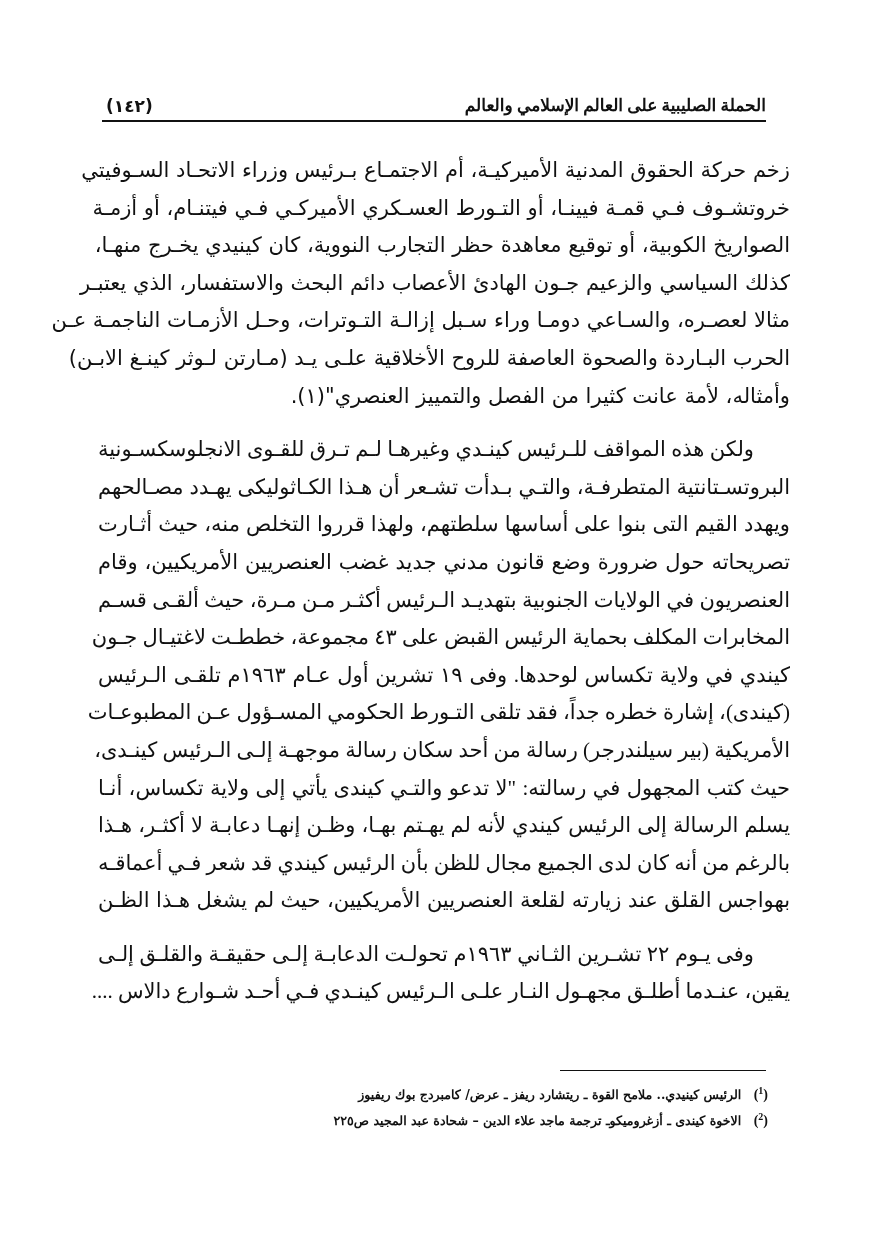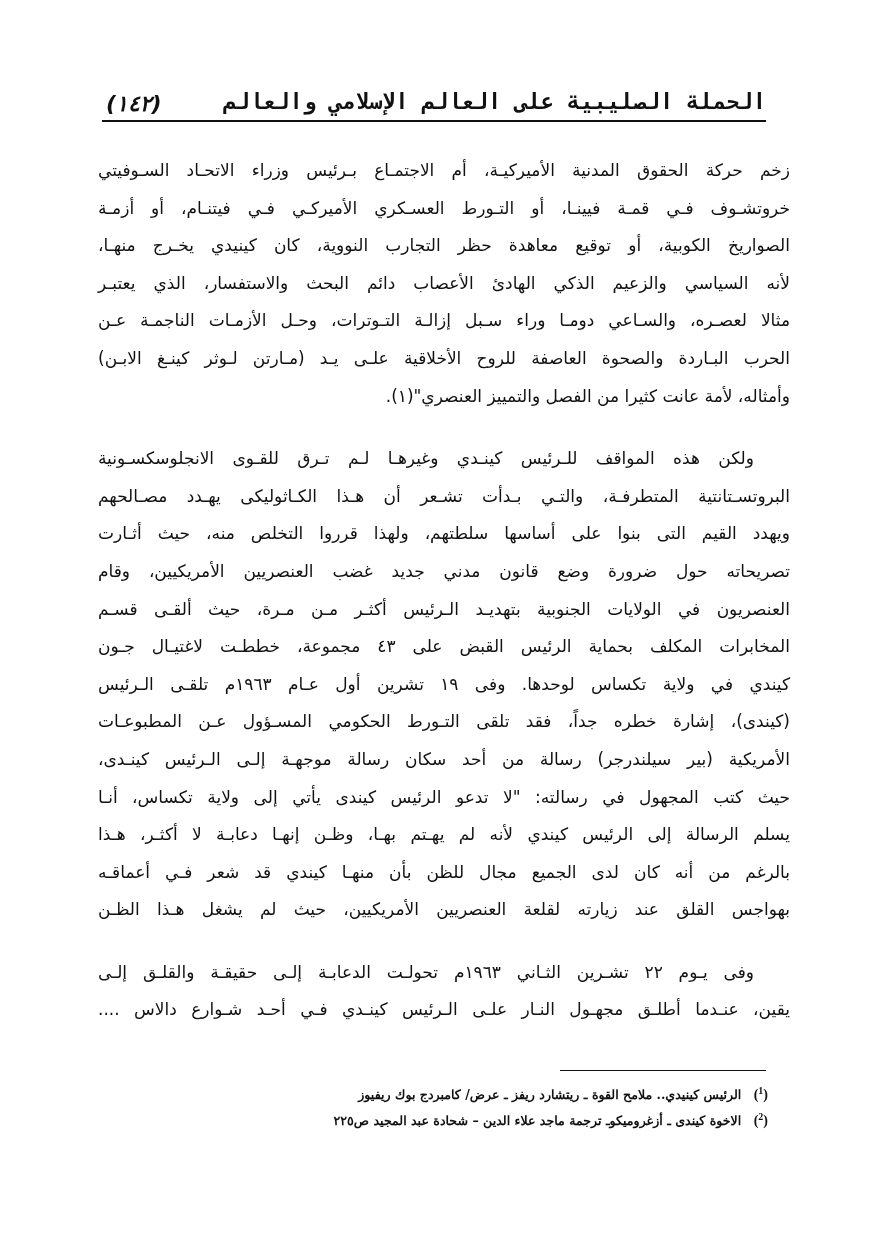--- a/index.html
+++ b/index.html
@@ -27,51 +27,51 @@
       width: 664px;
       height: 28px;
       direction: rtl;
       display: flex;
       justify-content: space-between;
       align-items: flex-end;
       border-bottom: 2px solid #111;
       padding-bottom: 4px;
     }
     .header-title {
-      font-family: Liberation Mono, monospace;
+      font-family: Liberation Serif, serif;
       font-weight: bold;
-      font-size: 22px;
+      font-size: 17px;
       letter-spacing: 0;
     }
     .header-page {
       font-family: "DejaVu Sans", sans-serif;
       font-weight: bold;
-      font-size: 22px;
+      font-size: 17px;
       direction: rtl;
       padding-left: 4px;
-      font-style: italic;
     }
     .body-text {
       position: absolute;
       left: 98px;
       top: 152px;
       width: 692px;
       direction: rtl;
       text-align: justify;
       text-align-last: right;
       font-family: "DejaVu Sans", sans-serif;
-      font-size: 17px;
+      font-size: 21px;
       line-height: 37.6px;
     }
     .para {
       margin: 0;
       padding: 0;
     }
     .para + .para {
-      margin-top: 25px;
+      margin-top: 16px;
+      font-family: Liberation Serif, serif;
     }
     .line {
       display: block;
       text-align: justify;
       text-align-last: justify;
       white-space: nowrap;
     }
     .line.last {
       text-align-last: right;
     }
@@ -119,39 +119,39 @@
     <span class="header-title">الحملة الصليبية على العالم الإسلامي والعالم</span>
     <span class="header-page">(١٤٢)</span>
   </div>
 
   <div class="body-text">
 
     <p class="para">
       <span class="line">زخم حركة الحقوق المدنية الأميركيـة، أم الاجتمـاع بـرئيس وزراء الاتحـاد السـوفيتي</span>
       <span class="line">خروتشـوف فـي قمـة فيينـا، أو التـورط العسـكري الأميركـي فـي فيتنـام، أو أزمـة</span>
       <span class="line">الصواريخ الكوبية، أو توقيع معاهدة حظر التجارب النووية، كان كينيدي يخـرج منهـا،</span>
-      <span class="line">لأنه السياسي والزعيم الذكي الهادئ الأعصاب دائم البحث والاستفسار، الذي يعتبـر</span>
+      <span class="line">كذلك السياسي والزعيم جـون الهادئ الأعصاب دائم البحث والاستفسار، الذي يعتبـر</span>
       <span class="line">مثالا لعصـره، والسـاعي دومـا وراء سـبل إزالـة التـوترات، وحـل الأزمـات الناجمـة عـن</span>
       <span class="line">الحرب البـاردة والصحوة العاصفة للروح الأخلاقية علـى يـد (مـارتن لـوثر كينـغ الابـن)</span>
       <span class="line last">وأمثاله، لأمة عانت كثيرا من الفصل والتمييز العنصري"(١).</span>
     </p>
 
     <p class="para">
       <span class="line" style="padding-right:36px;">ولكن هذه المواقف للـرئيس كينـدي وغيرهـا لـم تـرق للقـوى الانجلوسكسـونية</span>
       <span class="line">البروتسـتانتية المتطرفـة، والتـي بـدأت تشـعر أن هـذا الكـاثوليكى يهـدد مصـالحهم</span>
       <span class="line">ويهدد القيم التى بنوا على أساسها سلطتهم، ولهذا  قرروا التخلص منه، حيث أثـارت</span>
       <span class="line">تصريحاته حول ضرورة وضع قانون مدني جديد غضب العنصريين الأمريكيين، وقام</span>
       <span class="line">العنصريون في الولايات الجنوبية بتهديـد الـرئيس أكثـر مـن مـرة، حيث ألقـى قسـم</span>
       <span class="line">المخابرات المكلف بحماية الرئيس القبض على ٤٣ مجموعة، خططـت لاغتيـال جـون</span>
       <span class="line">كيندي في ولاية تكساس لوحدها. وفى ١٩ تشرين أول عـام ١٩٦٣م تلقـى الـرئيس</span>
       <span class="line">(كيندى)، إشارة خطره جداً، فقد تلقى التـورط الحكومي المسـؤول عـن المطبوعـات</span>
       <span class="line">الأمريكية (بير سيلندرجر) رسالة من أحد سكان رسالة موجهـة إلـى الـرئيس كينـدى،</span>
-      <span class="line">حيث كتب المجهول في رسالته: "لا تدعو الرئيس كيندى يأتي إلى ولاية تكساس، أنـا</span>
+      <span class="line">حيث كتب المجهول في رسالته: "لا تدعو والتـي كيندى يأتي إلى ولاية تكساس، أنـا</span>
       <span class="line">يسلم الرسالة إلى الرئيس كيندي لأنه لم يهـتم بهـا، وظـن إنهـا دعابـة لا أكثـر، هـذا</span>
-      <span class="line">بالرغم من أنه كان لدى الجميع مجال للظن بأن منهـا كيندي قد شعر فـي أعماقـه</span>
+      <span class="line">بالرغم من أنه كان لدى الجميع مجال للظن بأن الرئيس كيندي قد شعر فـي أعماقـه</span>
       <span class="line">بهواجس القلق عند زيارته لقلعة العنصريين الأمريكيين، حيث لم يشغل هـذا الظـن</span>
     </p>
 
     <p class="para">
       <span class="line" style="padding-right:36px;">وفى يـوم ٢٢ تشـرين الثـاني ١٩٦٣م تحولـت الدعابـة إلـى حقيقـة والقلـق إلـى</span>
       <span class="line">يقين، عنـدما أطلـق مجهـول النـار علـى الـرئيس كينـدي فـي أحـد شـوارع دالاس ....</span>
     </p>
 
   </div>
 

